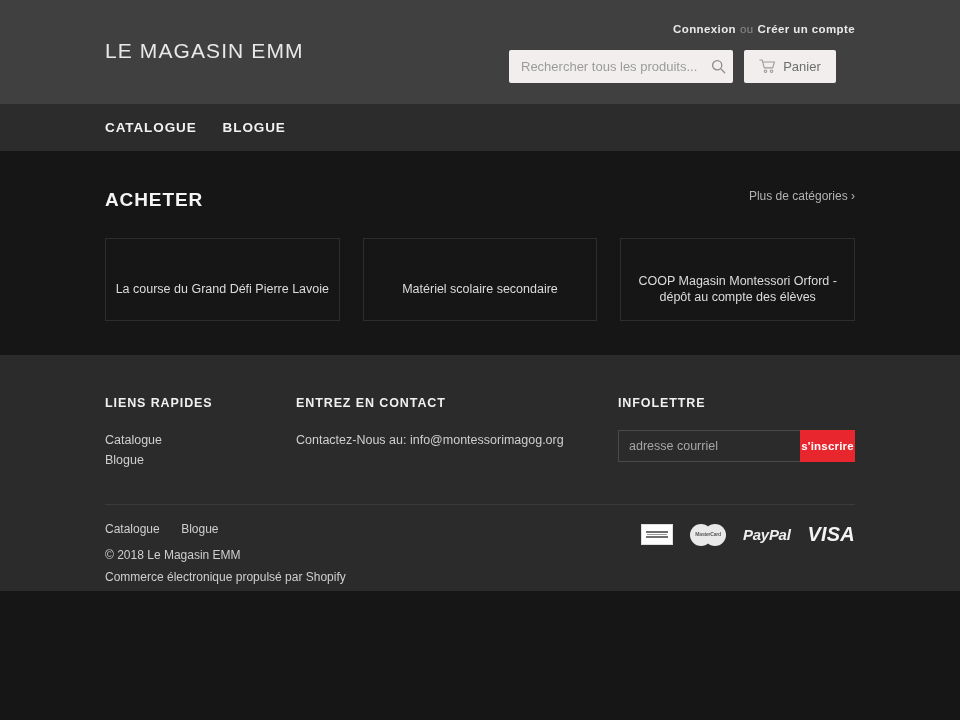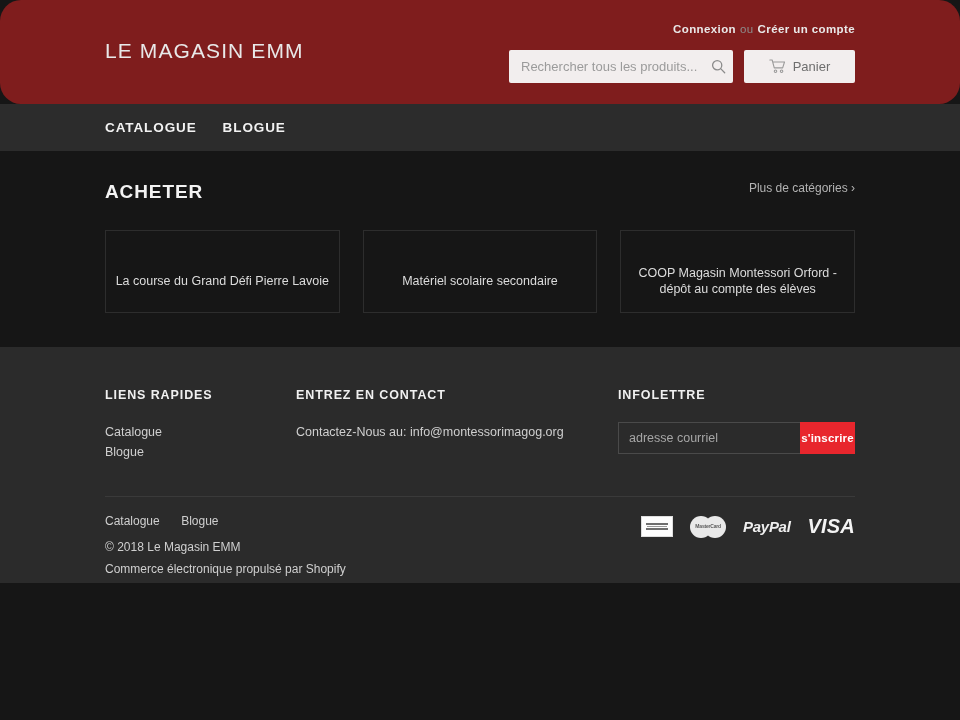--- a/index.html
+++ b/index.html
@@ -15,24 +15,23 @@
     background: #161616;
     font-family: "Liberation Sans", sans-serif;
     color: #d8d8d8;
     -webkit-font-smoothing: antialiased;
   }
 
   .page { width: 960px; height: 720px; position: relative; }
 
   
   .site-header {
-    background: #7f1d1d;
+    background: #404040;
     height: 104px;
     position: relative;
-    border-radius: 21px;
   }
 
   .header-inner {
     width: 750px;
     margin: 0 auto;
     height: 104px;
     position: relative;
   }
 
   .account-bar {
@@ -96,21 +95,21 @@
     border: 0; background: transparent;
     cursor: pointer;
     display: flex; align-items: center; justify-content: center;
   }
   .search-submit svg { display: block; }
 
   .cart-btn {
     position: absolute;
     left: 639px;
     top: 50px;
-    width: 111px;
+    width: 92px;
     height: 33px;
     background: #f2eeee;
     border-radius: 2px;
     display: flex;
     align-items: center;
     justify-content: center;
     gap: 7px;
     text-decoration: none;
     color: #6e6e6e;
     font-size: 13px;
@@ -141,21 +140,21 @@
 
   
   .main {
     background: #161616;
     padding-top: 27px;
     padding-bottom: 34px;
   }
 
   .section-head {
     width: 750px;
-    margin: 0 auto;
+    margin: 8px auto;
     position: relative;
     height: 28px;
   }
   .section-title {
     font-size: 19px;
     font-weight: bold;
     letter-spacing: 0.9px;
     color: #f3f3f3;
     line-height: 28px;
   }

